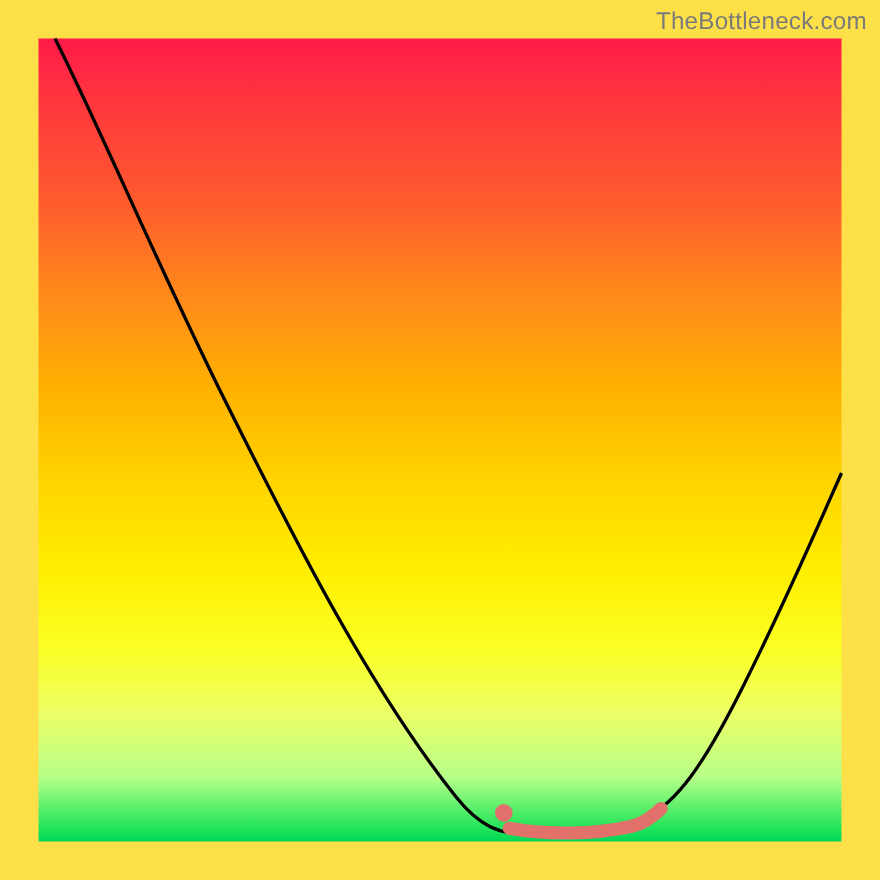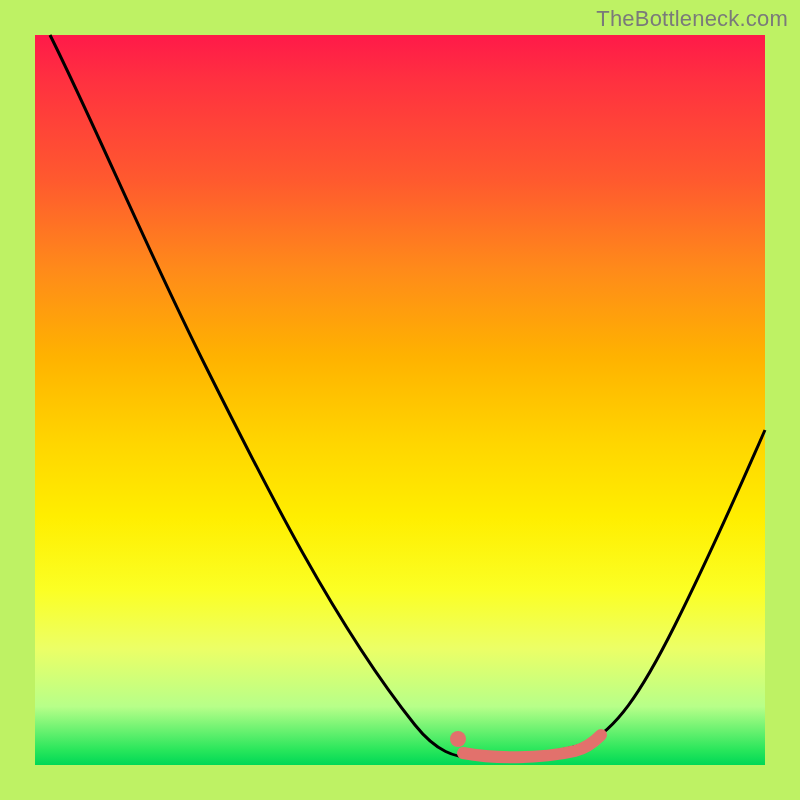--- a/index.html
+++ b/index.html
@@ -8,21 +8,21 @@
     width: 800px;
     height: 800px;
     background: #000;
     overflow: hidden;
     font-family: Arial, Helvetica, sans-serif;
   }
   .frame {
     position: relative;
     width: 800px;
     height: 800px;
-    background: #bef264;
+    background: #fde047;
   }
   .plot-area {
     position: absolute;
     left: 35px;
     top: 35px;
     width: 730px;
     height: 730px;
     background: linear-gradient(to bottom,
       #ff1a49 0%,
       #ff3040 6%,

